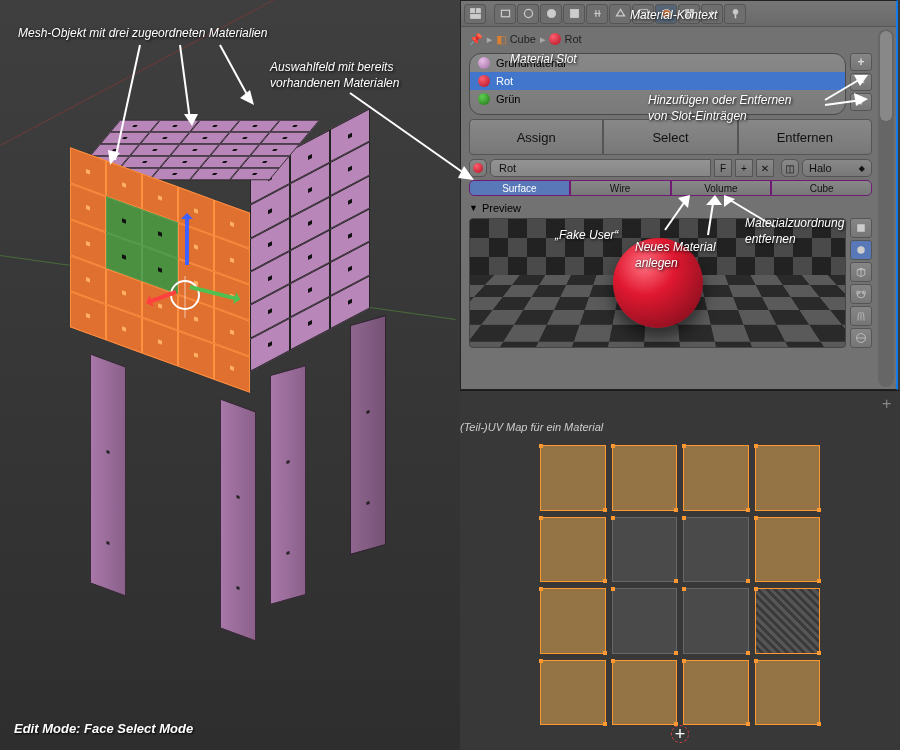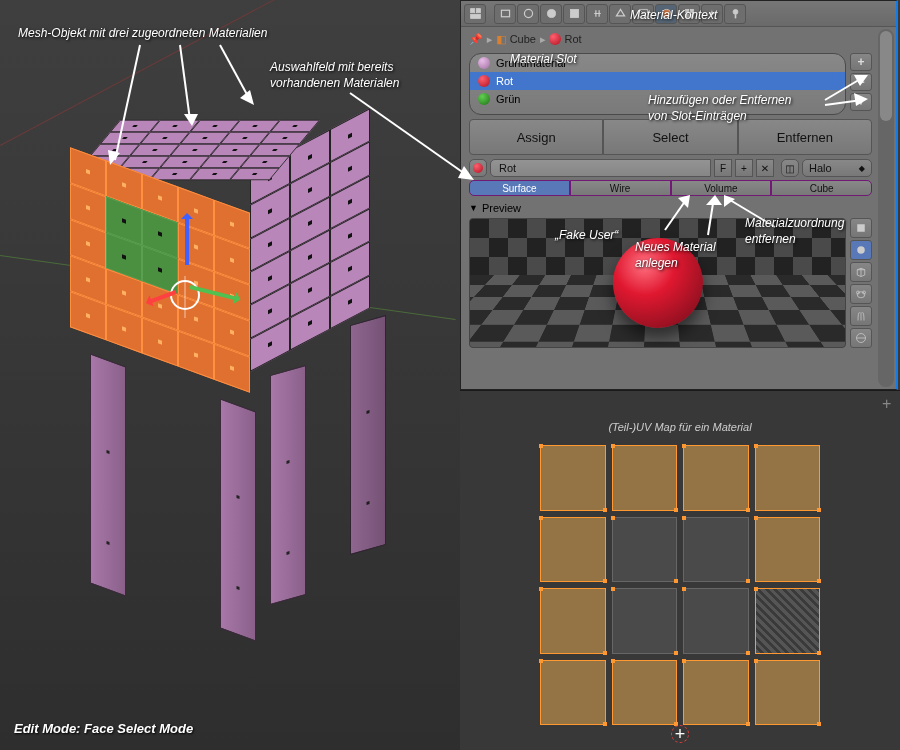--- a/index.html
+++ b/index.html
@@ -87,21 +87,21 @@
 .checker{position:absolute;inset:0;background:repeating-conic-gradient(#5a5a5a 0 25%,#2a2a2a 0 50%) 0 0/40px 40px;transform:perspective(400px) rotateX(58deg) translateY(40px) scale(1.8);transform-origin:center bottom}
 .checker-wall{position:absolute;inset:0 0 50% 0;background:repeating-conic-gradient(#4a4a4a 0 25%,#222 0 50%) 0 0/38px 38px}
 .preview-sphere{position:absolute;left:50%;top:50%;width:90px;height:90px;border-radius:50%;transform:translate(-50%,-50%);background:radial-gradient(circle at 35% 30%,#ff7080 0%,#e01830 35%,#901020 80%,#500810 100%);box-shadow:0 10px 15px rgba(0,0,0,0.5)}
 .preview-types{width:22px;display:flex;flex-direction:column;gap:2px}
 .ptbtn{height:20px;background:linear-gradient(#868686,#767676);border:1px solid #555;border-radius:3px;cursor:pointer;display:flex;align-items:center;justify-content:center}
 .ptbtn.active{background:#5878b8}
 .ptbtn svg{width:12px;height:12px;fill:#ccc}
 
 .uv-panel{position:absolute;left:460px;top:390px;right:0;bottom:0;background:#383838;border-top:1px solid #1a1a1a}
 .uv-expand{position:absolute;right:4px;top:4px;width:14px;height:14px;color:#888;font-size:16px;cursor:pointer}
-.uv-title{text-align:center;padding:30px 0 12px;font-style:italic;color:#ccc}
+.uv-title{text-align:left;padding:30px 0 12px;font-style:italic;color:#ccc}
 .uv-grid{margin:0 auto;width:280px;height:280px;display:grid;grid-template-columns:repeat(4,1fr);grid-template-rows:repeat(4,1fr);gap:6px;position:relative}
 .uv-cell{background:#947445;border:1px solid #ff9830;position:relative}
 .uv-cell::before,.uv-cell::after{content:"";position:absolute;width:4px;height:4px;background:#ff9830}
 .uv-cell::before{left:-2px;top:-2px}
 .uv-cell::after{right:-2px;bottom:-2px}
 .uv-cell.inner{background:#4a4a4a;border-color:#666}
 .uv-cell.diag{background:repeating-linear-gradient(45deg,#555 0 3px,#3a3a3a 3px 6px)}
 .uv-cursor{position:absolute;left:50%;bottom:-22px;width:26px;height:26px;transform:translateX(-50%)}
 .uv-cursor::before{content:"";position:absolute;left:50%;top:50%;width:16px;height:16px;border:1px dashed #e04040;border-radius:50%;transform:translate(-50%,-50%)}
 .uv-cursor::after{content:"+";position:absolute;left:50%;top:50%;transform:translate(-50%,-50%);color:#fff;font-size:18px}

